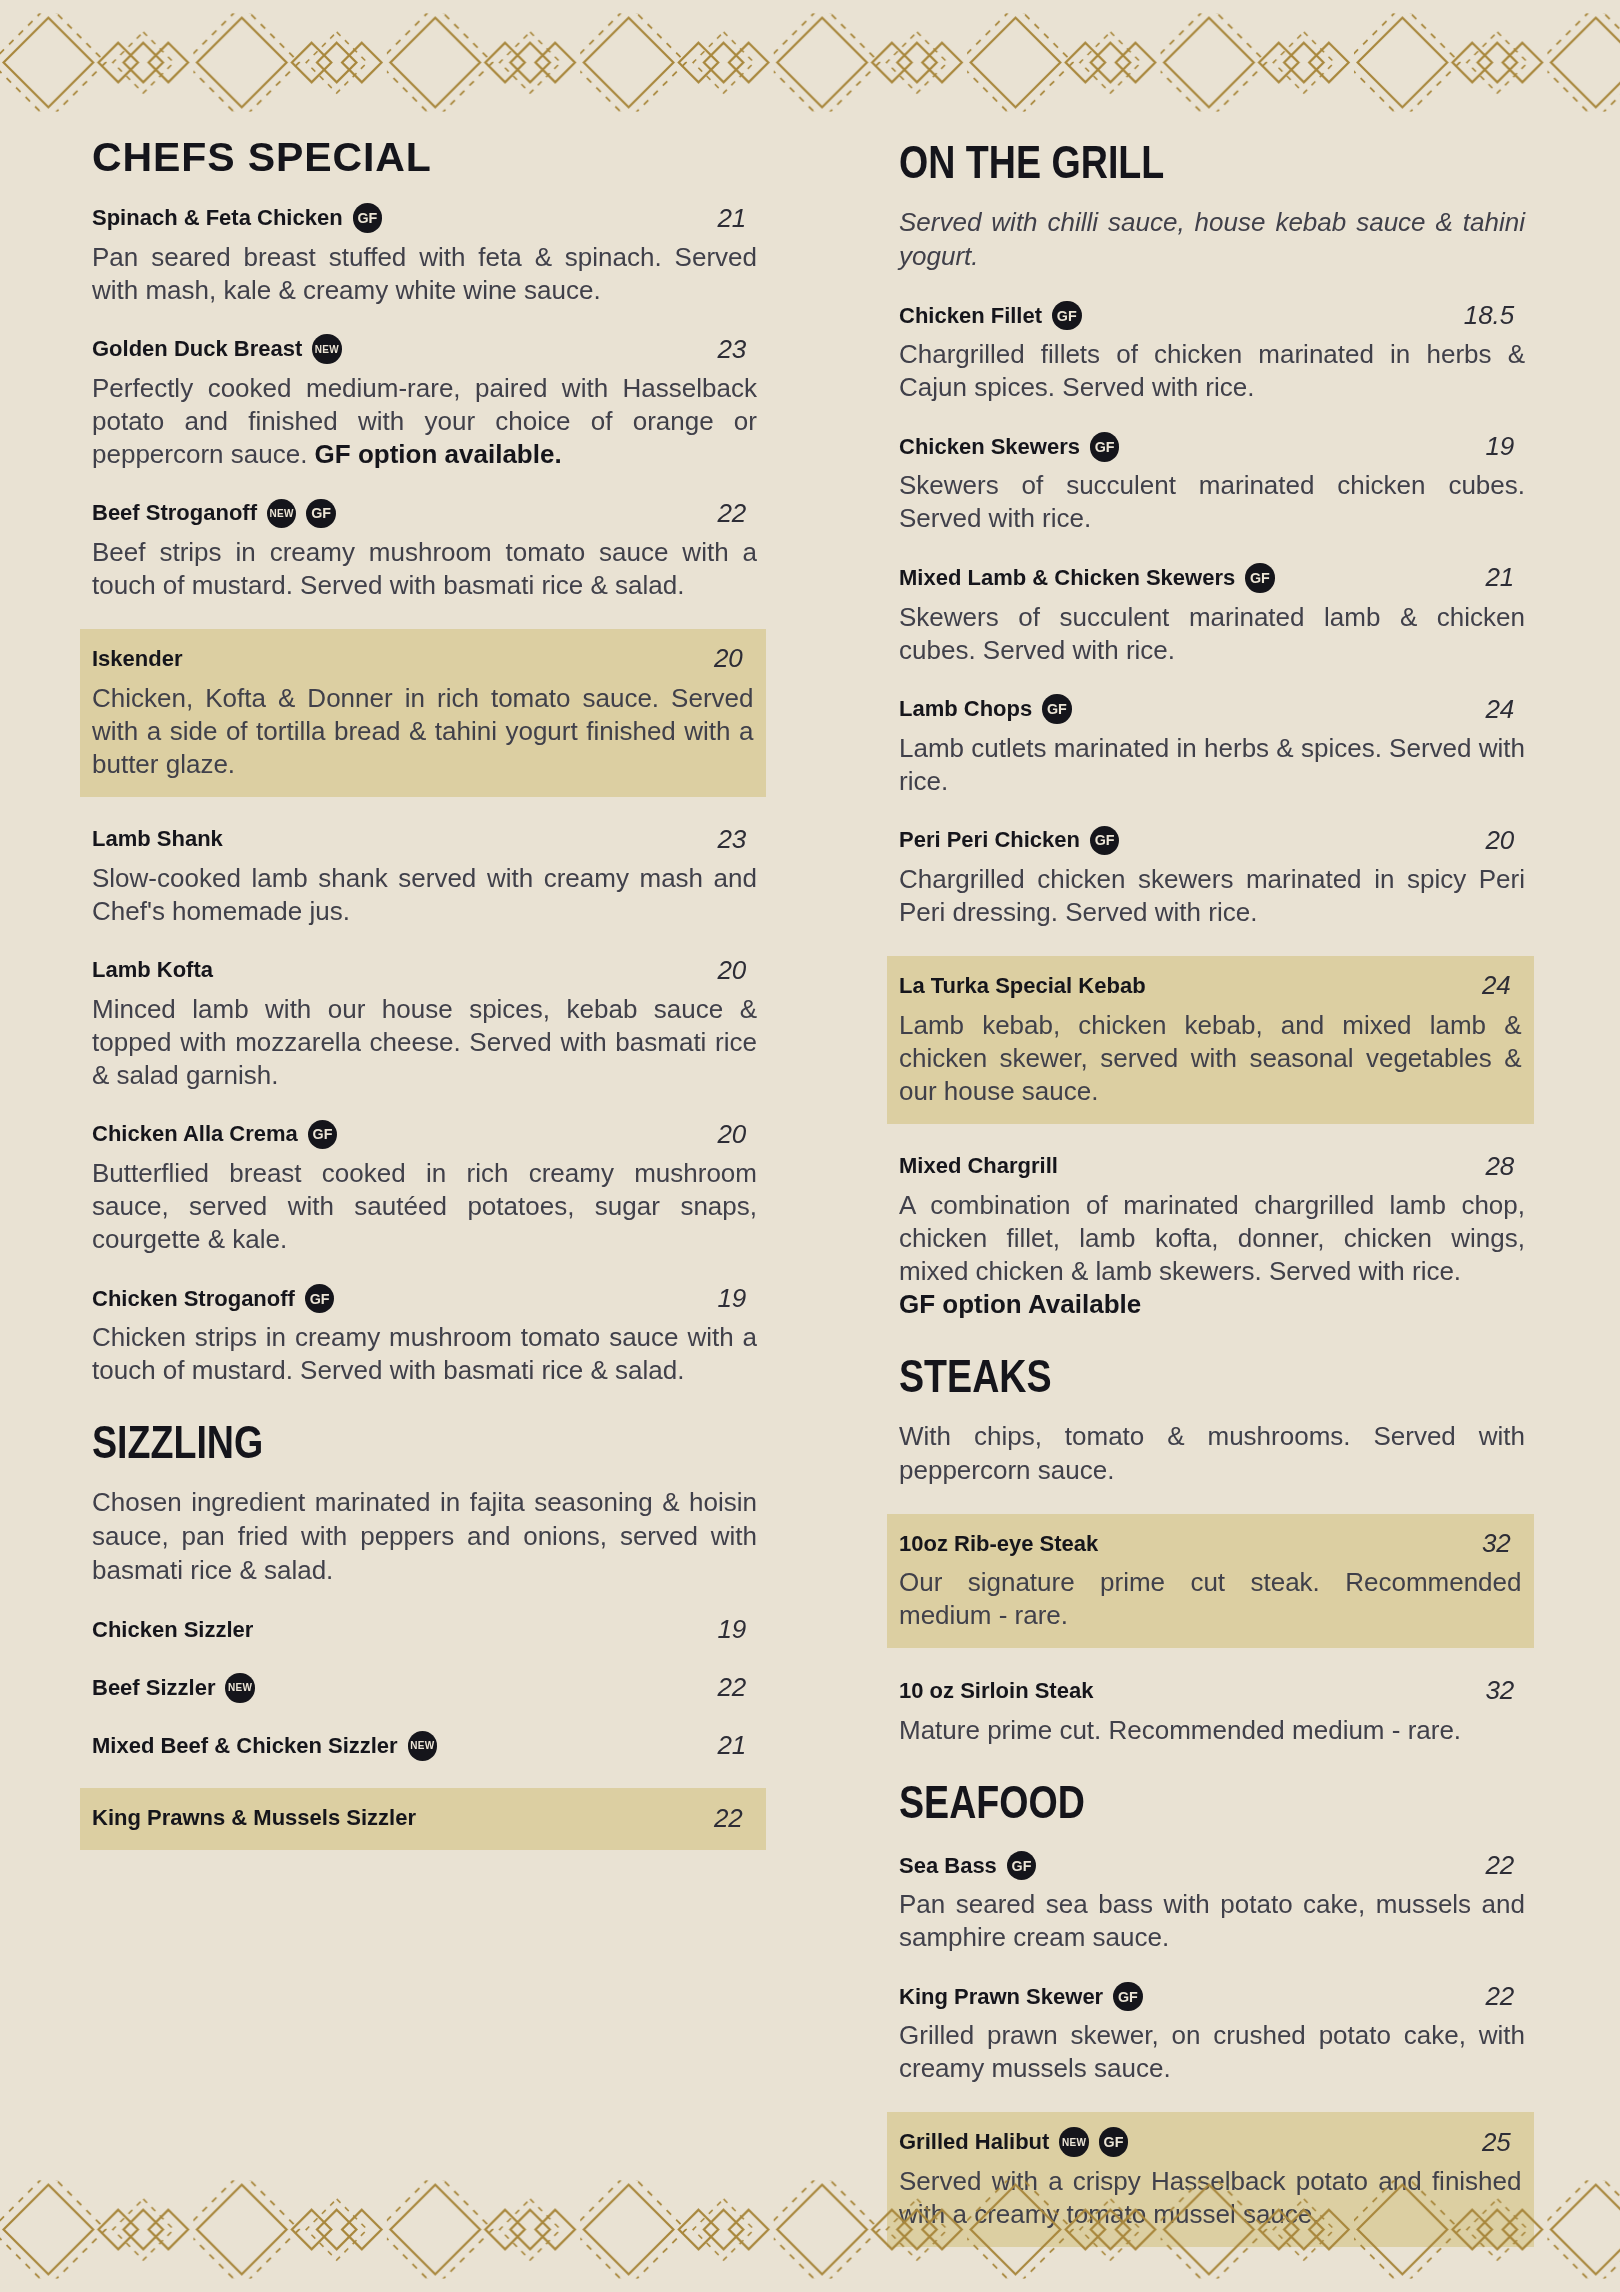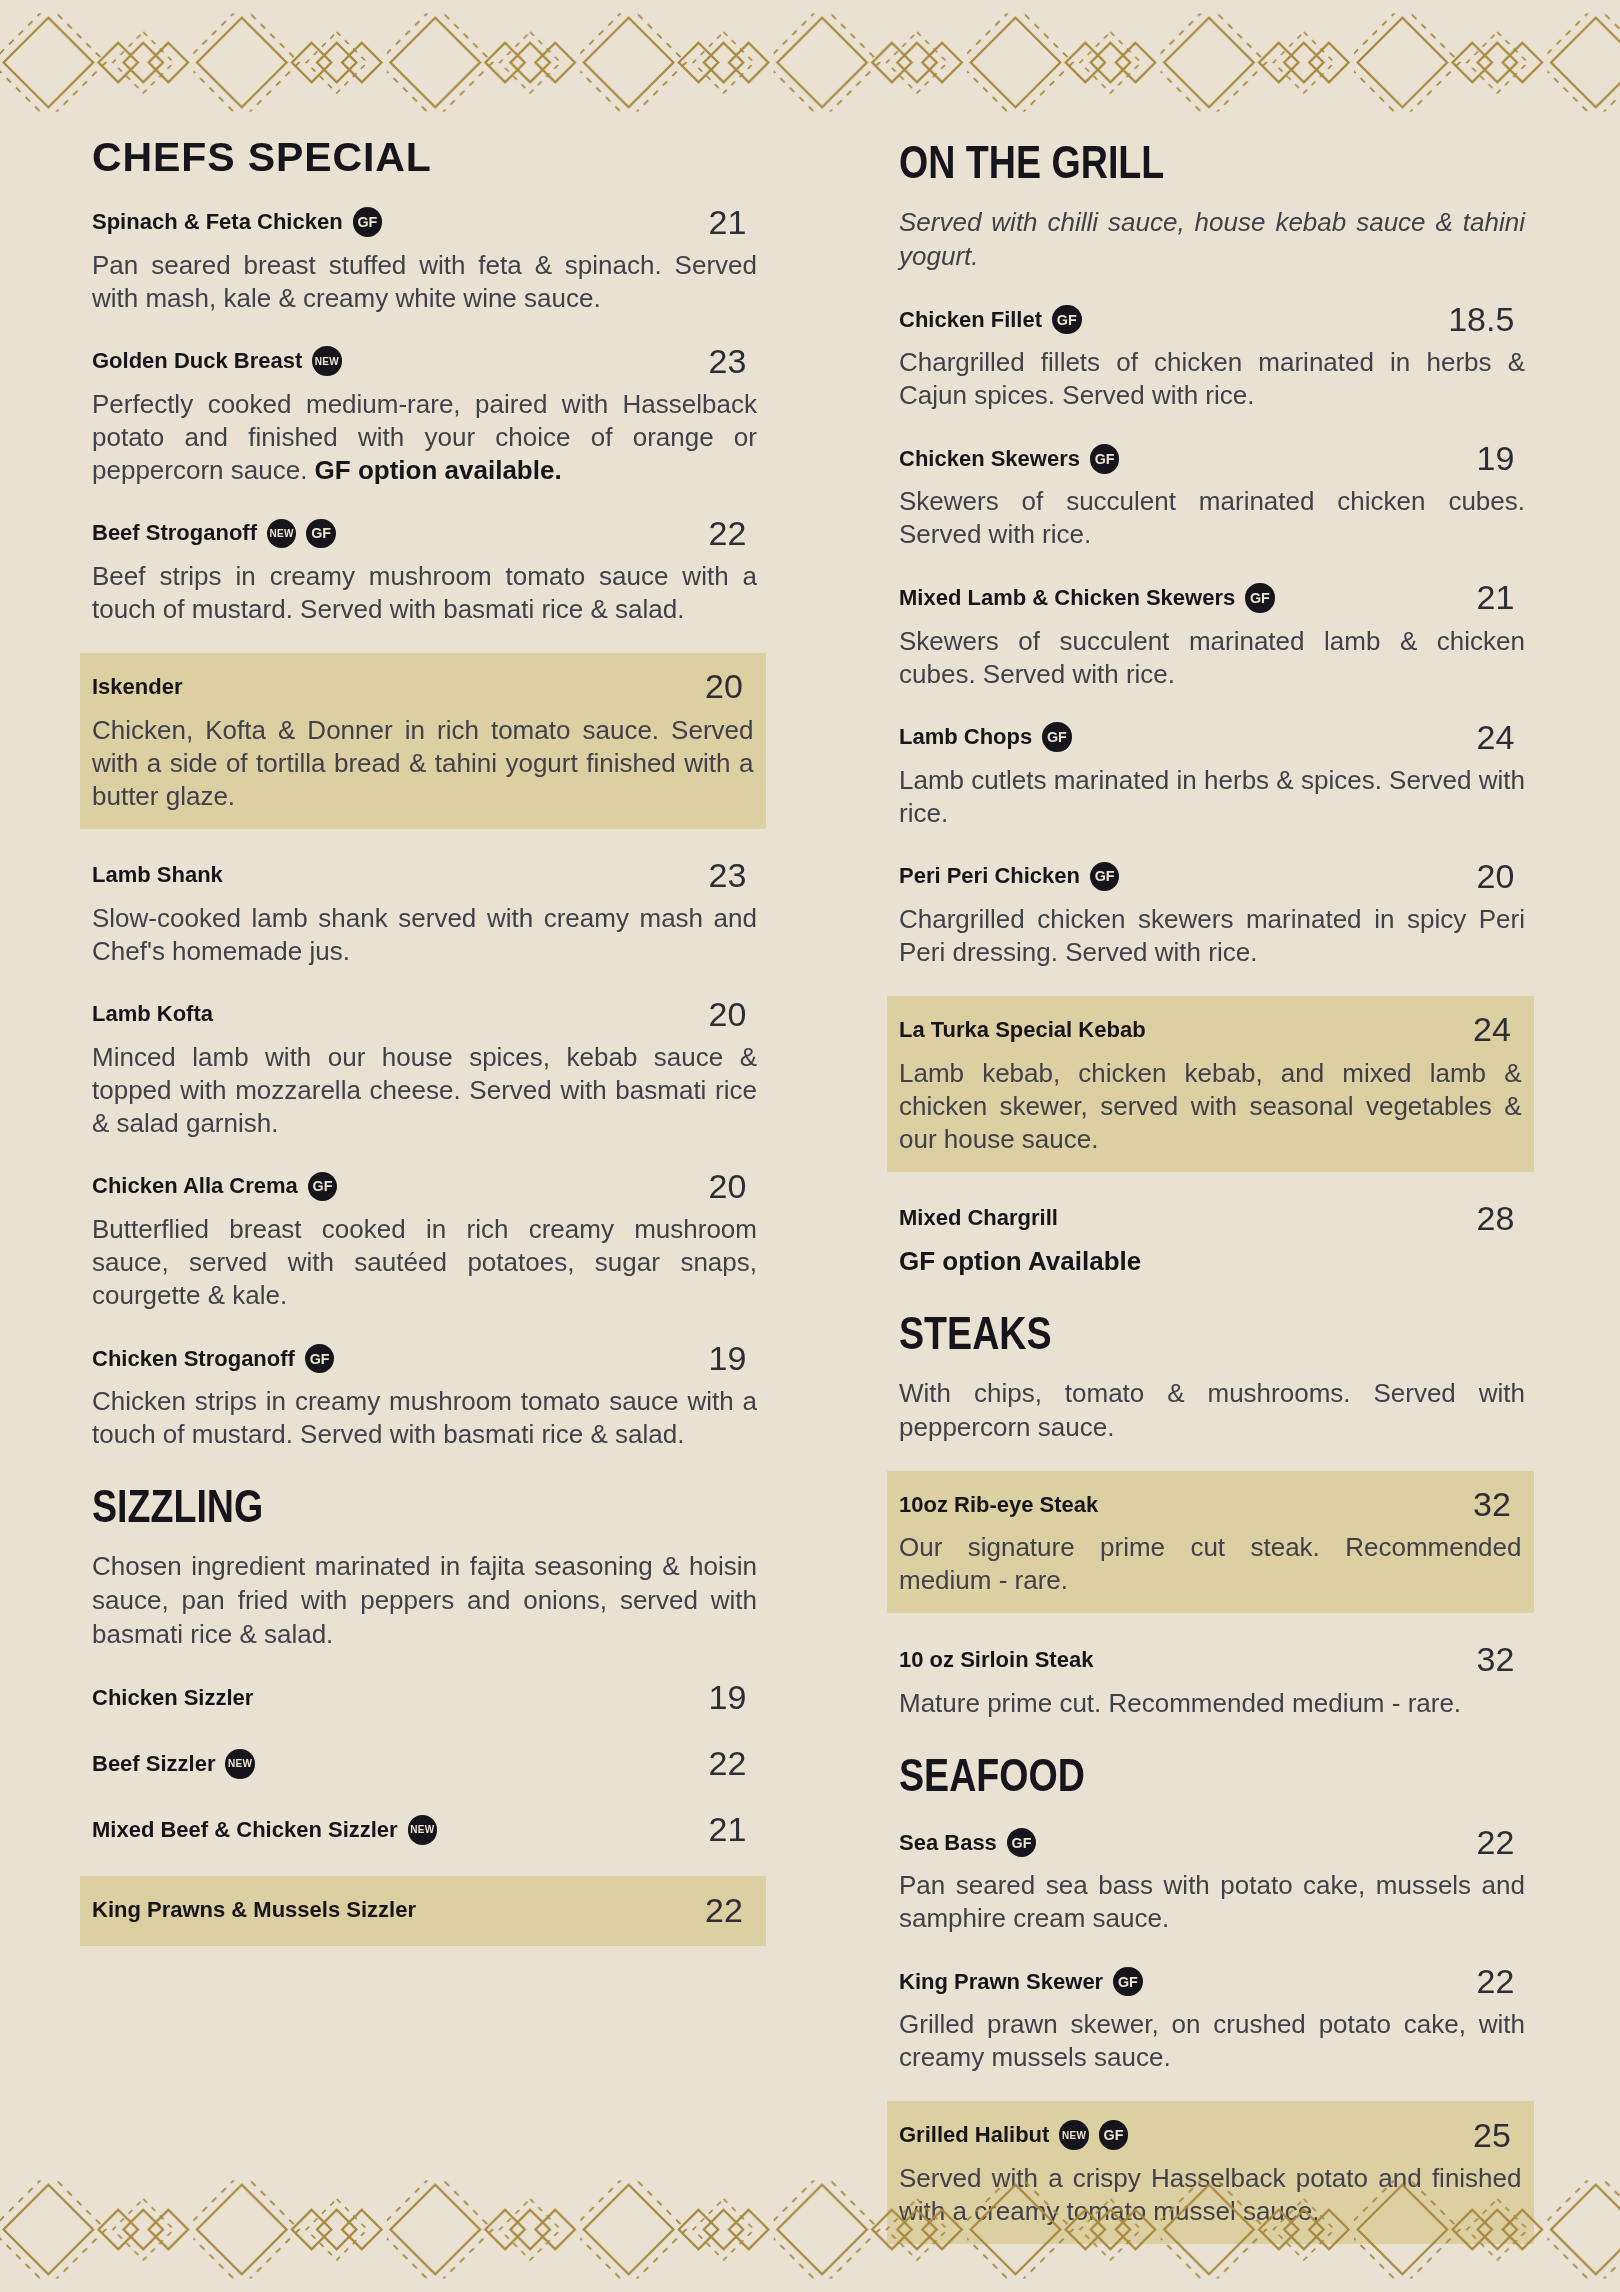--- a/index.html
+++ b/index.html
@@ -77,23 +77,24 @@
     margin-left:9.9px;
     flex:0 0 auto;
   }
   .badge.gf{font-size:14.3px; letter-spacing:0;text-align:center;}
   .badge.new{font-size:10px; letter-spacing:0.3px;}
   .badge.v{font-size:16px;}
   .item-price{
     margin-left:auto;
     padding-left:12.5px;
     padding-right:10.7px;
-    font-size:34px;
+    font-size:26px;
     color:var(--price);
     white-space:nowrap;
+    font-style:italic;
   }
   .item-desc{
     font-size:26px;
     line-height:33px;
     text-align:justify;
     margin-top:7.2px;
   }
   .item-desc b{color:var(--title); font-weight:700;}
   .item-desc b.block{display:block; text-align:left;}
 </style>
@@ -263,21 +264,21 @@
             <span class="item-name">La Turka Special Kebab</span>
             <span class="item-price">24</span>
           </div>
           <p class="item-desc"><span>Lamb kebab, chicken kebab, and mixed lamb &amp; chicken skewer, served with seasonal vegetables &amp; our house sauce.</span></p>
         </div>
         <div class="item">
           <div class="item-row">
             <span class="item-name">Mixed Chargrill</span>
             <span class="item-price">28</span>
           </div>
-          <p class="item-desc"><b class="block">GF option Available</b></p>
+          <p class="item-desc"><span>A combination of marinated chargrilled lamb chop, chicken fillet, lamb kofta, donner, chicken wings, mixed chicken &amp; lamb skewers. Served with rice.</span><b class="block">GF option Available</b></p>
         </div>
       </section>
       <section class="sec">
         <h2 class="sec-title cond">STEAKS</h2>
         <p class="sec-intro">With chips, tomato &amp; mushrooms. Served with peppercorn sauce.</p>
         <div class="item hl">
           <div class="item-row">
             <span class="item-name">10oz Rib-eye Steak</span>
             <span class="item-price">32</span>
           </div>

